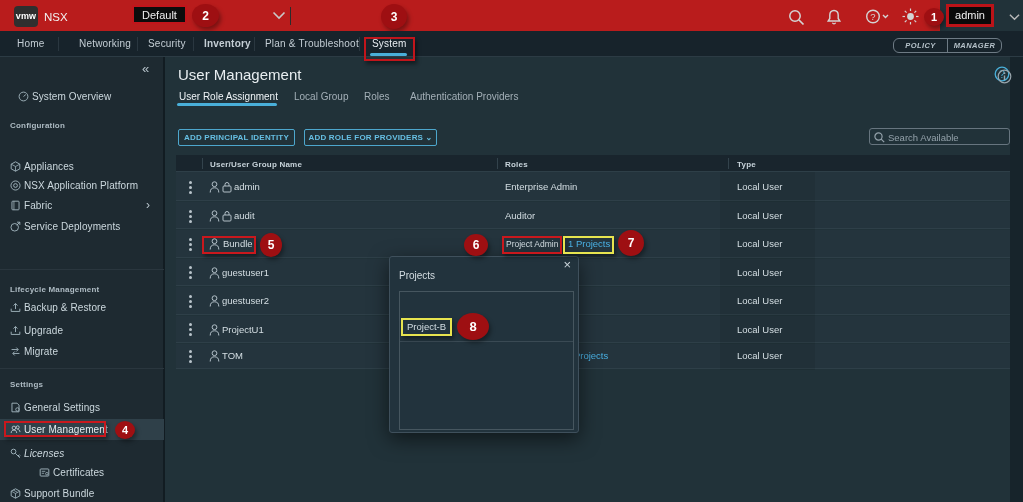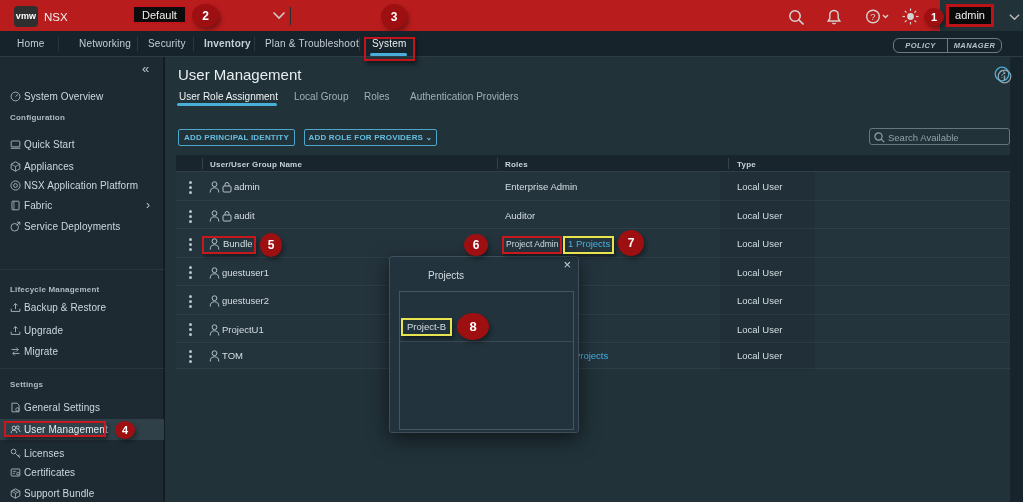--- a/index.html
+++ b/index.html
@@ -120,35 +120,28 @@
       </div>
   <svg style="position:absolute; left:997px; top:38px;" width="15" height="15" viewBox="0 0 15 15">
         <circle cx="7.5" cy="7.5" r="6.3" fill="none" stroke="#9aa6ad" stroke-width="1.2"></circle>
         <circle cx="7.5" cy="4.2" r="0.9" fill="#9aa6ad"></circle>
         <path d="M7.5 6.5 V11" stroke="#9aa6ad" stroke-width="1.4"></path>
       </svg>
 </div>
 
 <div id="sidebar">
   <div style="position:absolute; left:142px; top:4px; color:#b6c2ca; font-size:13px;">«</div>
-  <div class="sideitem" style="top:29px;">
+  <div class="sideitem" style="top:29px;margin-left:8px;">
         <svg width="14" height="14" viewBox="0 0 14 14">
           <circle cx="7" cy="7" r="5.6" fill="none" stroke="#9fb2bb" stroke-width="1.2"></circle>
           <path d="M7 7 L10 4.5" stroke="#9fb2bb" stroke-width="1.2"></path>
         </svg>
         <span class="txt">System Overview</span>
       </div>
-  <div class="sidelabel" style="top:56px;text-align:center;">Configuration</div>
-  <div class="sideitem" style="top:77px;">
-        <svg width="14" height="14" viewBox="0 0 14 14">
-          <rect x="1.5" y="2.5" width="11" height="7.5" rx="1" fill="none" stroke="#9fb2bb" stroke-width="1.2"></rect>
-          <path d="M0.8 11.8 H13.2" stroke="#9fb2bb" stroke-width="1.2"></path>
-        </svg>
-        <span class="txt">Quick Start</span>
-      </div>
+  <div class="sidelabel" style="top:64px;text-align:center;">Configuration</div>
   <div class="sideitem" style="top:99px;">
         <svg width="14" height="14" viewBox="0 0 14 14">
           <path d="M7 1 L12.5 4 V10 L7 13 L1.5 10 V4 Z" fill="none" stroke="#9fb2bb" stroke-width="1.2"></path>
           <path d="M1.5 4 L7 7 L12.5 4 M7 7 V13" fill="none" stroke="#9fb2bb" stroke-width="1"></path>
         </svg>
         <span class="txt">Appliances</span>
       </div>
   <div class="sideitem" style="top:118px;padding-left:36px;">
         <svg width="14" height="14" viewBox="0 0 14 14">
           <circle cx="7" cy="7" r="5.8" fill="none" stroke="#9fb2bb" stroke-width="1.2"></circle>
@@ -206,28 +199,28 @@
   <div id="umrow"></div>
   <div class="sideitem" style="top:362px;">
         <svg width="14" height="14" viewBox="0 0 14 14">
           <circle cx="5" cy="5" r="2.3" fill="none" stroke="#c3ced5" stroke-width="1.1"></circle>
           <path d="M1.5 11.5 C1.5 8.8 3 7.8 5 7.8 C7 7.8 8.5 8.8 8.5 11.5" fill="none" stroke="#c3ced5" stroke-width="1.1"></path>
           <circle cx="9.8" cy="4.2" r="1.9" fill="none" stroke="#c3ced5" stroke-width="1.1"></circle>
           <path d="M9.5 7 C11.5 7 12.7 8 12.7 10.3" fill="none" stroke="#c3ced5" stroke-width="1.1"></path>
         </svg>
         <span class="txt" style="color:#e4ebef;">User Management</span>
       </div>
-  <div class="sideitem" style="top:386px;">
+  <div class="sideitem" style="top:386px;font-style:italic;">
         <svg width="14" height="14" viewBox="0 0 14 14">
           <circle cx="4.5" cy="4.5" r="3" fill="none" stroke="#9fb2bb" stroke-width="1.2"></circle>
           <path d="M6.8 6.8 L12.5 12.5 M10.2 10.2 L12 8.4 M11.3 11.3 L13 9.6" fill="none" stroke="#9fb2bb" stroke-width="1.2"></path>
         </svg>
         <span class="txt">Licenses</span>
       </div>
-  <div class="sideitem" style="top:405px;">
+  <div class="sideitem" style="top:405px;margin-left:29px;">
         <svg width="14" height="14" viewBox="0 0 14 14">
           <rect x="1.5" y="2.5" width="11" height="9" rx="1" fill="none" stroke="#9fb2bb" stroke-width="1.2"></rect>
           <path d="M3.5 5.5 H8 M3.5 8 H6.5" stroke="#9fb2bb" stroke-width="1"></path>
           <circle cx="10" cy="8.5" r="1.6" fill="none" stroke="#9fb2bb" stroke-width="1"></circle>
         </svg>
         <span class="txt">Certificates</span>
       </div>
   <div class="sideitem" style="top:426px;">
         <svg width="14" height="14" viewBox="0 0 14 14">
           <path d="M7 1 L12.5 4 V10 L7 13 L1.5 10 V4 Z" fill="none" stroke="#9fb2bb" stroke-width="1.2"></path>
@@ -358,21 +351,21 @@
         <circle cx="5.5" cy="3.2" r="2.4" fill="none" stroke="#b3c0c8" stroke-width="1"></circle>
         <path d="M1.2 11.5 C1.2 8 3 6.8 5.5 6.8 C8 6.8 9.8 8 9.8 11.5" fill="none" stroke="#b3c0c8" stroke-width="1"></path>
       </svg>
   <div class="rowtxt" style="left:222px; top:350px;">TOM</div>
   <div class="rowtxt bluelink" style="left:566px; top:350px;">1 Projects</div>
   <div class="rowtxt" style="left:737px; top:350px;">Local User</div>
 </div>
 
 <div id="popup">
   <div style="position:absolute; right:7px; top:0px; color:#ccd6dc; font-size:13px;">×</div>
-  <div style="position:absolute; left:9px; top:13px; color:#d4dde2; font-size:10px;margin-left:29px;">Projects</div>
+  <div style="position:absolute; left:9px; top:13px; color:#d4dde2; font-size:10px;">Projects</div>
   <div style="position:absolute; left:9px; top:34px; width:175px; height:139px; border:1px solid #46565f;">
     <div style="position:absolute; left:0; top:19px; width:173px; height:31px; border-bottom:1px solid #3a4a54;">
           <span style="position:absolute; left:7px; top:10px; font-size:9.5px; color:#d5dfe4;">Project-B</span>
         </div>
   </div>
 </div>
 
 <div class="redbox" style="left:202px; top:236px; width:54px; height:18px;"></div>
 <div class="redcircle" style="left:260px; top:233px; width:22px; height:24px;">5</div>
 <div class="redcircle" style="left:464px; top:234px; width:24px; height:22px;">6</div>

